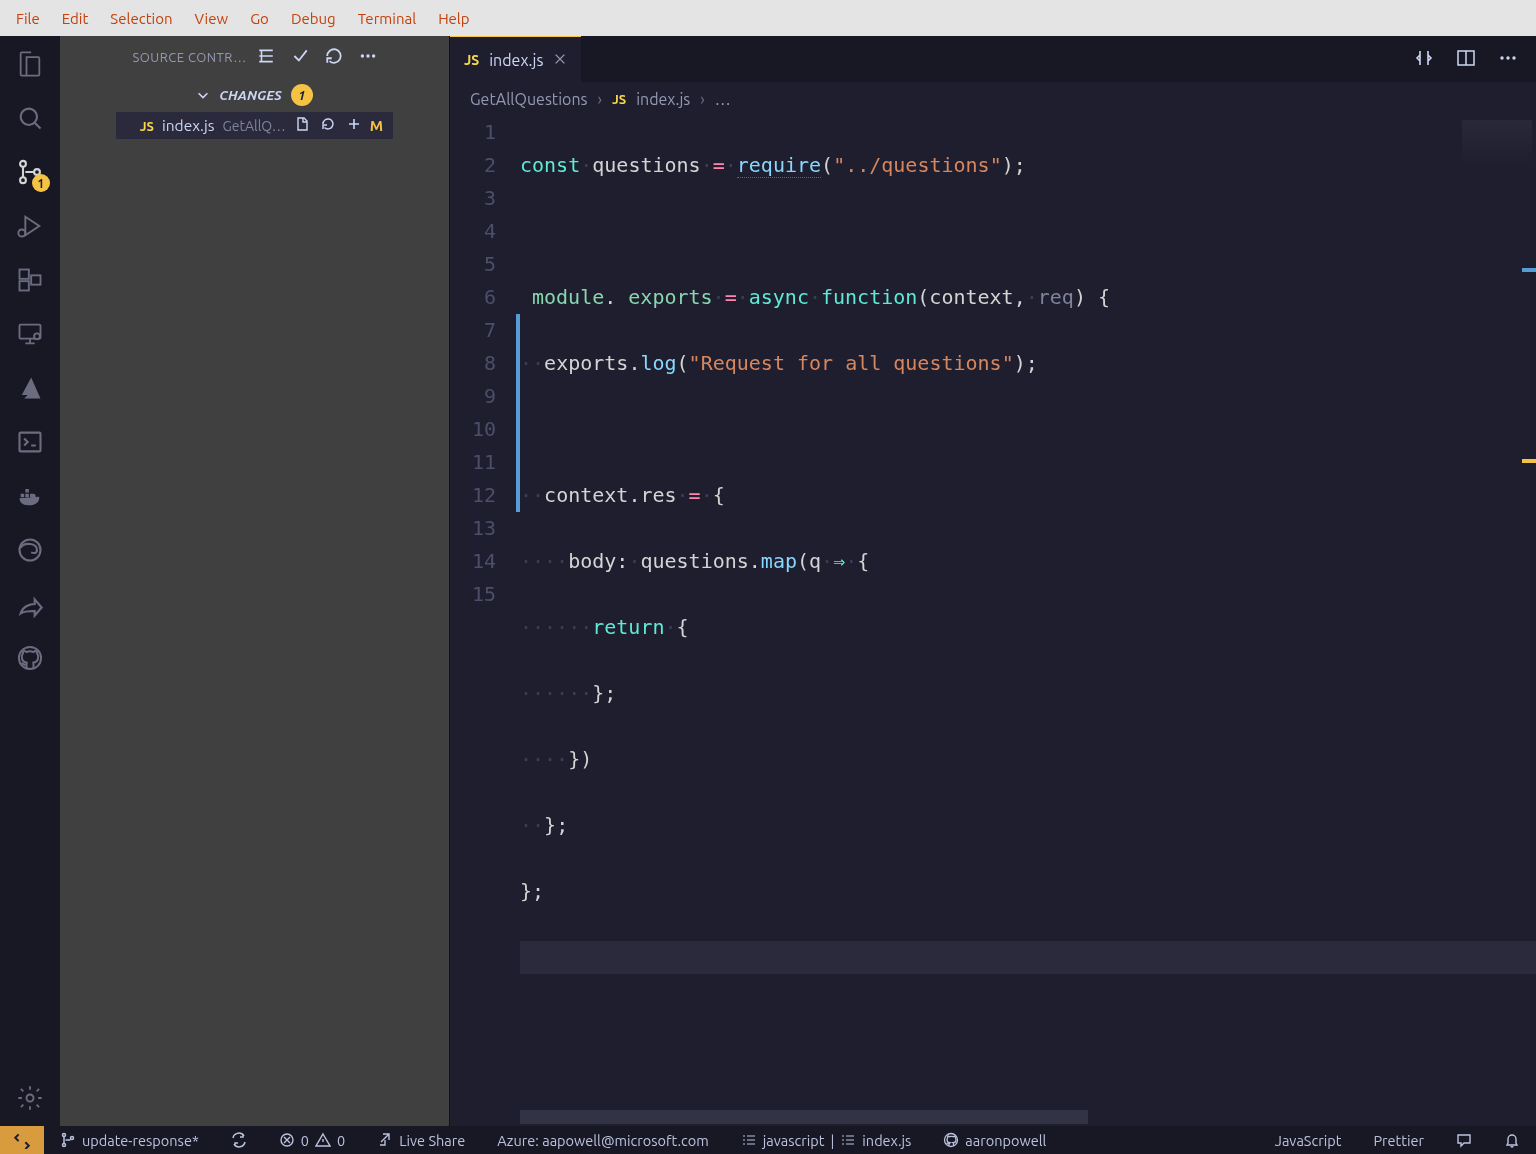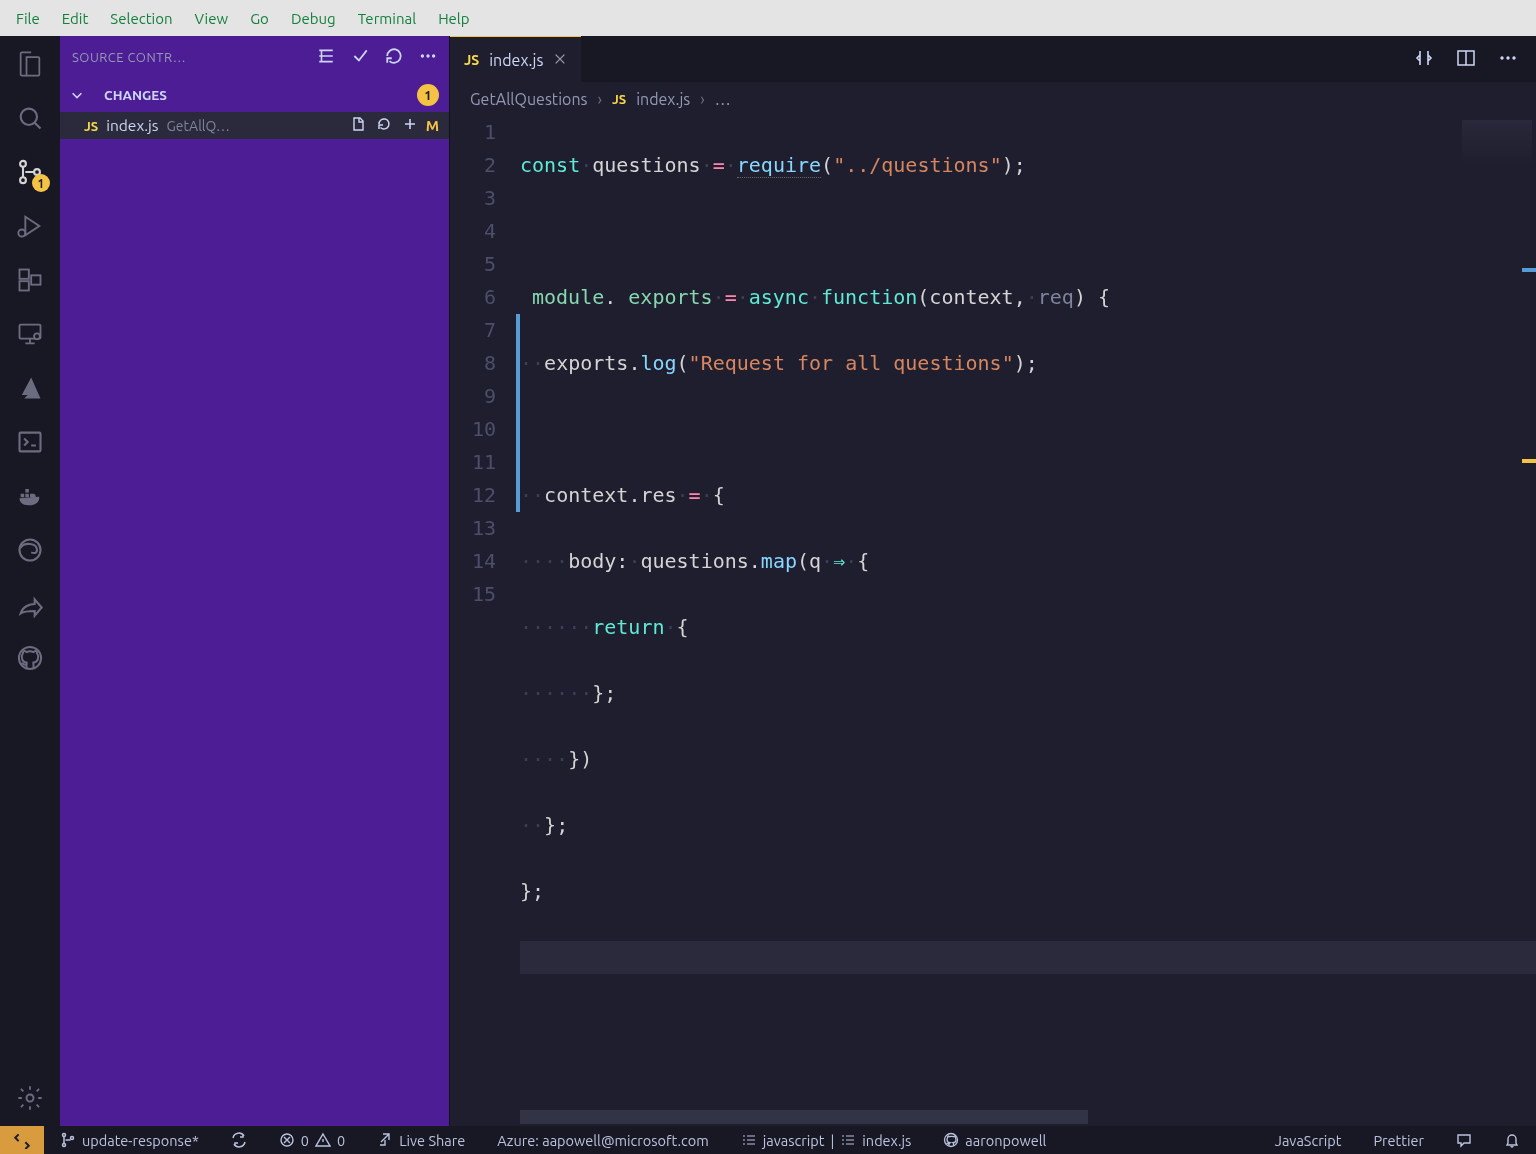--- a/index.html
+++ b/index.html
@@ -15,21 +15,21 @@
 }
 .menubar {
   height: 36px;
   background: #e4e4e4;
   display: flex;
   align-items: center;
   padding: 0 6px;
   gap: 2px;
 }
 .menubar-item {
-  color: #15803d;
+  color: #c2410c;
   font-size: 15px;
   padding: 4px 10px;
   cursor: pointer;
 }
 .main-area {
   flex: 1;
   display: flex;
   min-height: 0;
 }
 .activity-bar {
@@ -68,24 +68,25 @@
   align-items: center;
   justify-content: center;
   font-weight: 600;
 }
 .activity-bottom {
   margin-top: auto;
   margin-bottom: 12px;
 }
 .sidebar {
   width: 390px;
-  background: #4c1d95;
+  background: #404040;
   border-right: 1px solid #11111b;
   display: flex;
   flex-direction: column;
+  align-items: center;
 }
 .sidebar-header {
   height: 42px;
   display: flex;
   align-items: center;
   padding: 0 12px;
   gap: 10px;
 }
 .sidebar-title {
   color: #9399b2;
@@ -108,24 +109,25 @@
   border: 1px solid #45475a;
   color: #cdd6f4;
   font-size: 16px;
   padding: 8px 10px;
   outline: none;
 }
 .changes-header {
   display: flex;
   align-items: center;
   padding: 6px 10px;
-  gap: 20px;
+  gap: 9px;
   color: #cdd6f4;
   font-size: 13.5px;
   font-weight: 600;
+  font-style: italic;
 }
 .changes-count {
   margin-left: auto;
   background: #f5c343;
   color: #1e1e2e;
   border-radius: 12px;
   min-width: 22px;
   height: 22px;
   display: inline-flex;
   align-items: center;

